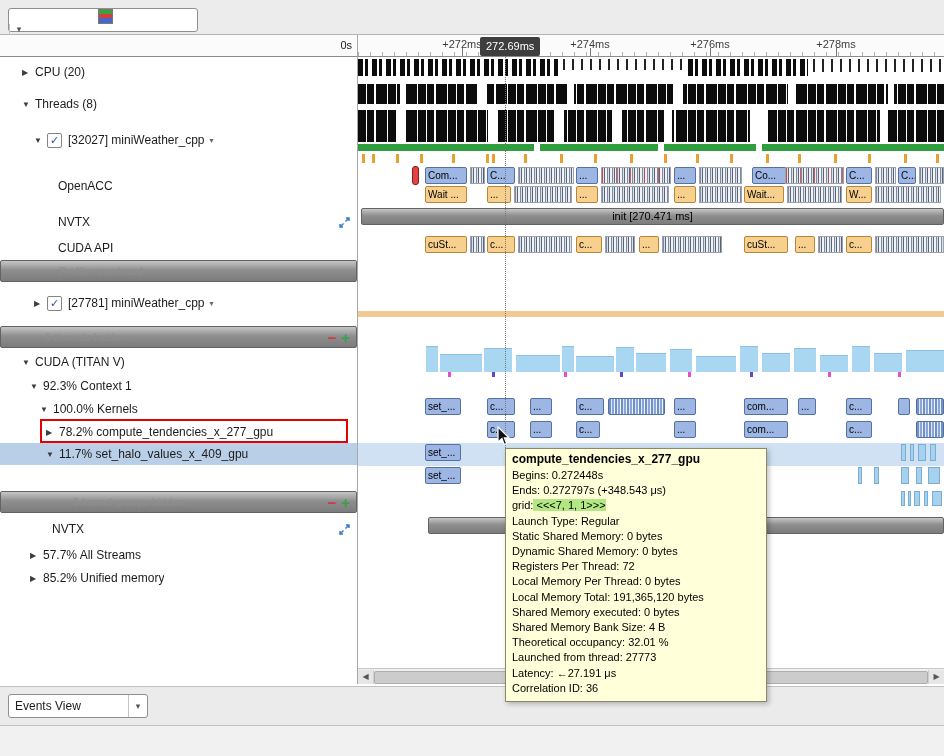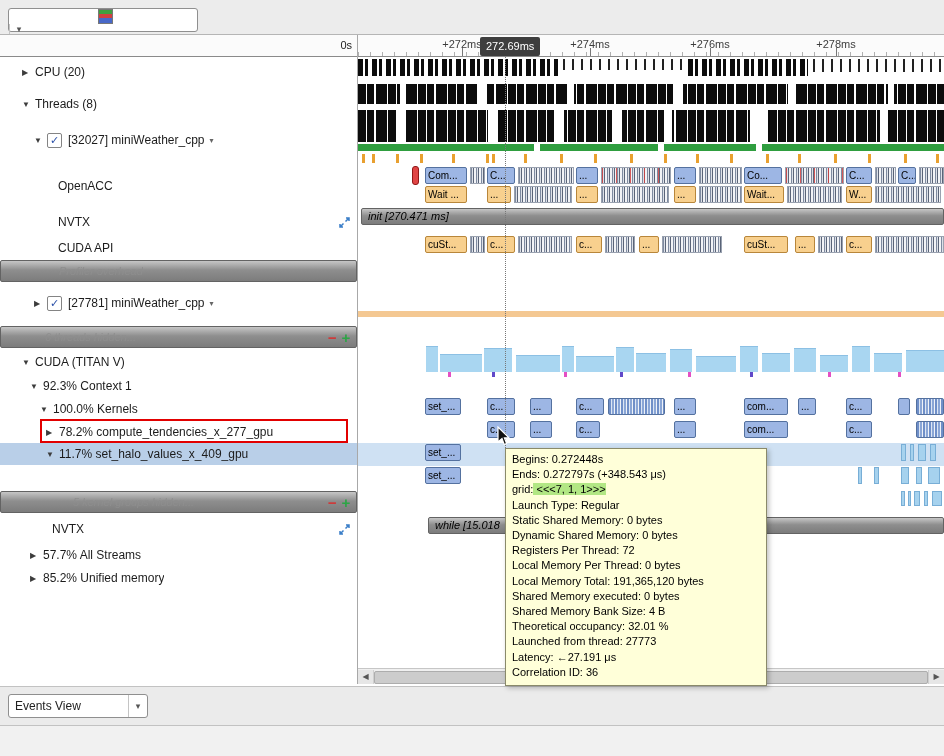--- a/index.html
+++ b/index.html
@@ -36,21 +36,21 @@
   .plus{color:#2da546;font-weight:700;font-size:15px;line-height:13px;}
   .redbox{position:absolute;left:40px;top:419px;width:308px;height:24px;border:2px solid #e20000;box-sizing:border-box;pointer-events:none;z-index:6;}
   
   .timeline{position:absolute;left:358px;top:0;width:586px;height:684px;background:#fff;overflow:hidden;}
   .selband{position:absolute;left:0;top:443px;width:586px;height:23px;background:#cfe1f3;}
   .track{position:absolute;left:0;width:586px;}
   .seg{position:absolute;top:0;height:100%;box-sizing:border-box;font-size:10px;}
   .blue{background:#9db6e4;border:1px solid #54719f;border-radius:2px;color:#000;line-height:15px;padding:0 2px;overflow:hidden;white-space:nowrap;}
   .orange{background:#f8d08e;border:1px solid #b8863a;border-radius:2px;color:#000;line-height:15px;padding:0 2px;overflow:hidden;white-space:nowrap;}
   .red{background:#e04545;border:1px solid #901818;border-radius:3px;top:-1px;}
-  .gray{background:linear-gradient(#c6c6c6,#8e8e8e 45%,#7c7c7c);border:1px solid #636363;border-radius:2px;color:#000;font-size:11px;line-height:15px;text-align:left;padding:0 6px;overflow:hidden;white-space:nowrap;font-style:italic;}
+  .gray{background:linear-gradient(#c6c6c6,#8e8e8e 45%,#7c7c7c);border:1px solid #636363;border-radius:2px;color:#000;font-size:11px;line-height:15px;text-align:center;padding:0 6px;overflow:hidden;white-space:nowrap;}
   .dense{background:repeating-linear-gradient(90deg,#7e8aa0 0 1px,#dde1e8 1px 2px,#5a6478 2px 3px,#f2f3f6 3px 5px);border:1px solid #9aa2b0;}
   .dense-red{background:repeating-linear-gradient(90deg,rgba(208,64,64,.85) 0 1px,transparent 1px 14px),
       repeating-linear-gradient(90deg,#7e8aa0 0 1px,#dde1e8 1px 2px,#5a6478 2px 3px,#f2f3f6 3px 5px);border:1px solid #9aa2b0;}
   .dense-blue{background:repeating-linear-gradient(90deg,#6f8fc8 0 2px,#dce6f4 2px 3px,#8aa6d6 3px 5px,#eef2f8 5px 6px);border:1px solid #54719f;border-radius:2px;}
   .lblue{background:#a6d2ee;border:1px solid #78aed6;}
   .green{background:#2f9e3f;}
   .tan{background:#f4c892;}
   .area{background:#a9d6f1;border-top:1px solid #8cc0e4;top:auto;bottom:0;}
   .tick-orange{background:#e8a030;}
   .tick-pink{background:#e44fc4;}
@@ -238,21 +238,21 @@
         <div class="track" style="top: 167px; height: 17px;">
           <div class="seg red" style="left: 54px; width: 7px; height: 19px;"></div>
           <div class="seg blue" style="left: 67px; width: 42px;">Com...</div>
           <div class="seg dense" style="left: 112px; width: 15px;"></div>
           <div class="seg blue" style="left: 129px; width: 28px;">C...</div>
           <div class="seg dense" style="left: 160px; width: 56px;"></div>
           <div class="seg blue" style="left: 218px; width: 22px;">...</div>
           <div class="seg dense-red" style="left: 243px; width: 70px;"></div>
           <div class="seg blue" style="left: 316px; width: 22px;">...</div>
           <div class="seg dense" style="left: 341px; width: 43px;"></div>
-          <div class="seg blue" style="left: 386px; width: 38px;">Co...</div>
+          <div class="seg blue" style="left: 394px; width: 38px;">Co...</div>
           <div class="seg dense-red" style="left: 427px; width: 59px;"></div>
           <div class="seg blue" style="left: 488px; width: 26px;">C...</div>
           <div class="seg dense" style="left: 517px; width: 21px;"></div>
           <div class="seg blue" style="left: 540px; width: 18px;">C...</div>
           <div class="seg dense" style="left: 561px; width: 25px;"></div>
         </div>
         <div class="track" style="top: 186px; height: 17px;">
           <div class="seg orange" style="left: 67px; width: 42px;">Wait ...</div>
           <div class="seg orange" style="left: 129px; width: 24px;">...</div>
           <div class="seg dense" style="left: 156px; width: 58px;"></div>
@@ -448,20 +448,21 @@
 
   <div class="bottombar">
     <div class="dd" id="dd-events">
       <span class="dd-label">Events View</span>
       <span class="dd-caret">▾</span>
     </div>
   </div>
   <div class="footer"></div>
 
   <div class="tooltip" id="tooltip">
+    <div class="tt-title">compute_tendencies_x_277_gpu</div>
   <div class="tt-line">Begins: 0.272448s</div>
       <div class="tt-line">Ends: 0.272797s (+348.543 μs)</div>
       <div class="tt-line"><span>grid:</span><span class="tt-hl"> &lt;&lt;&lt;7, 1, 1&gt;&gt;&gt;</span></div>
       <div class="tt-line">Launch Type: Regular</div>
       <div class="tt-line">Static Shared Memory: 0 bytes</div>
       <div class="tt-line">Dynamic Shared Memory: 0 bytes</div>
       <div class="tt-line">Registers Per Thread: 72</div>
       <div class="tt-line">Local Memory Per Thread: 0 bytes</div>
       <div class="tt-line">Local Memory Total: 191,365,120 bytes</div>
       <div class="tt-line">Shared Memory executed: 0 bytes</div>

